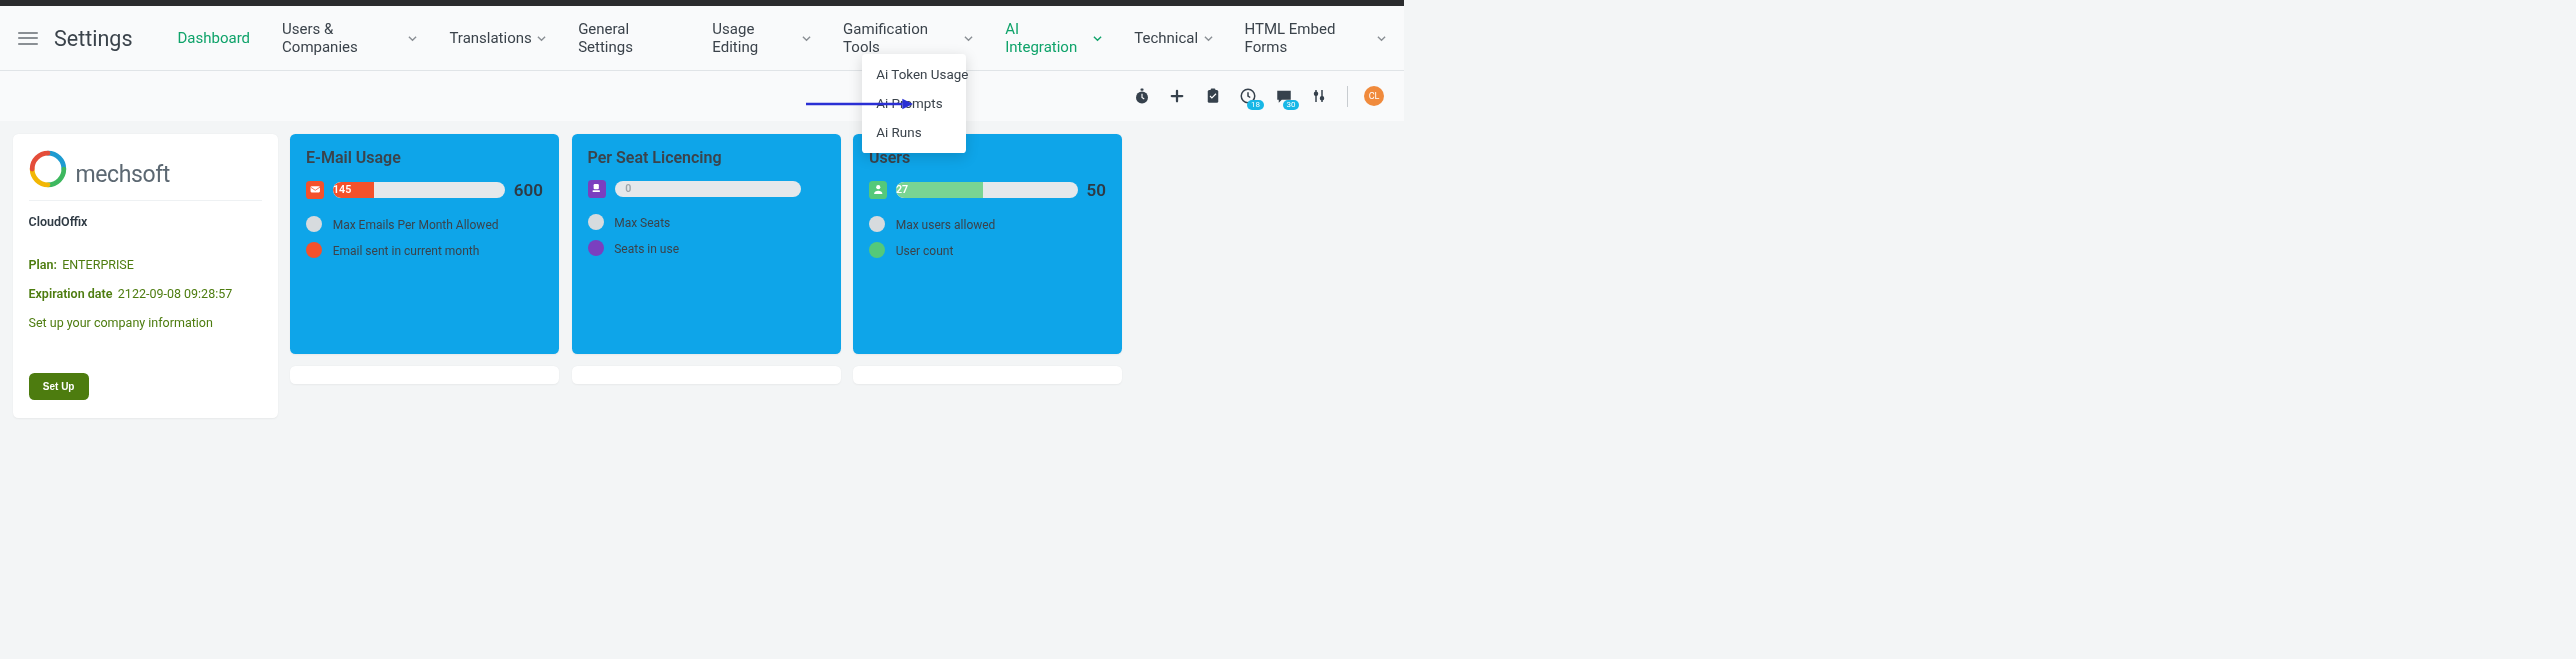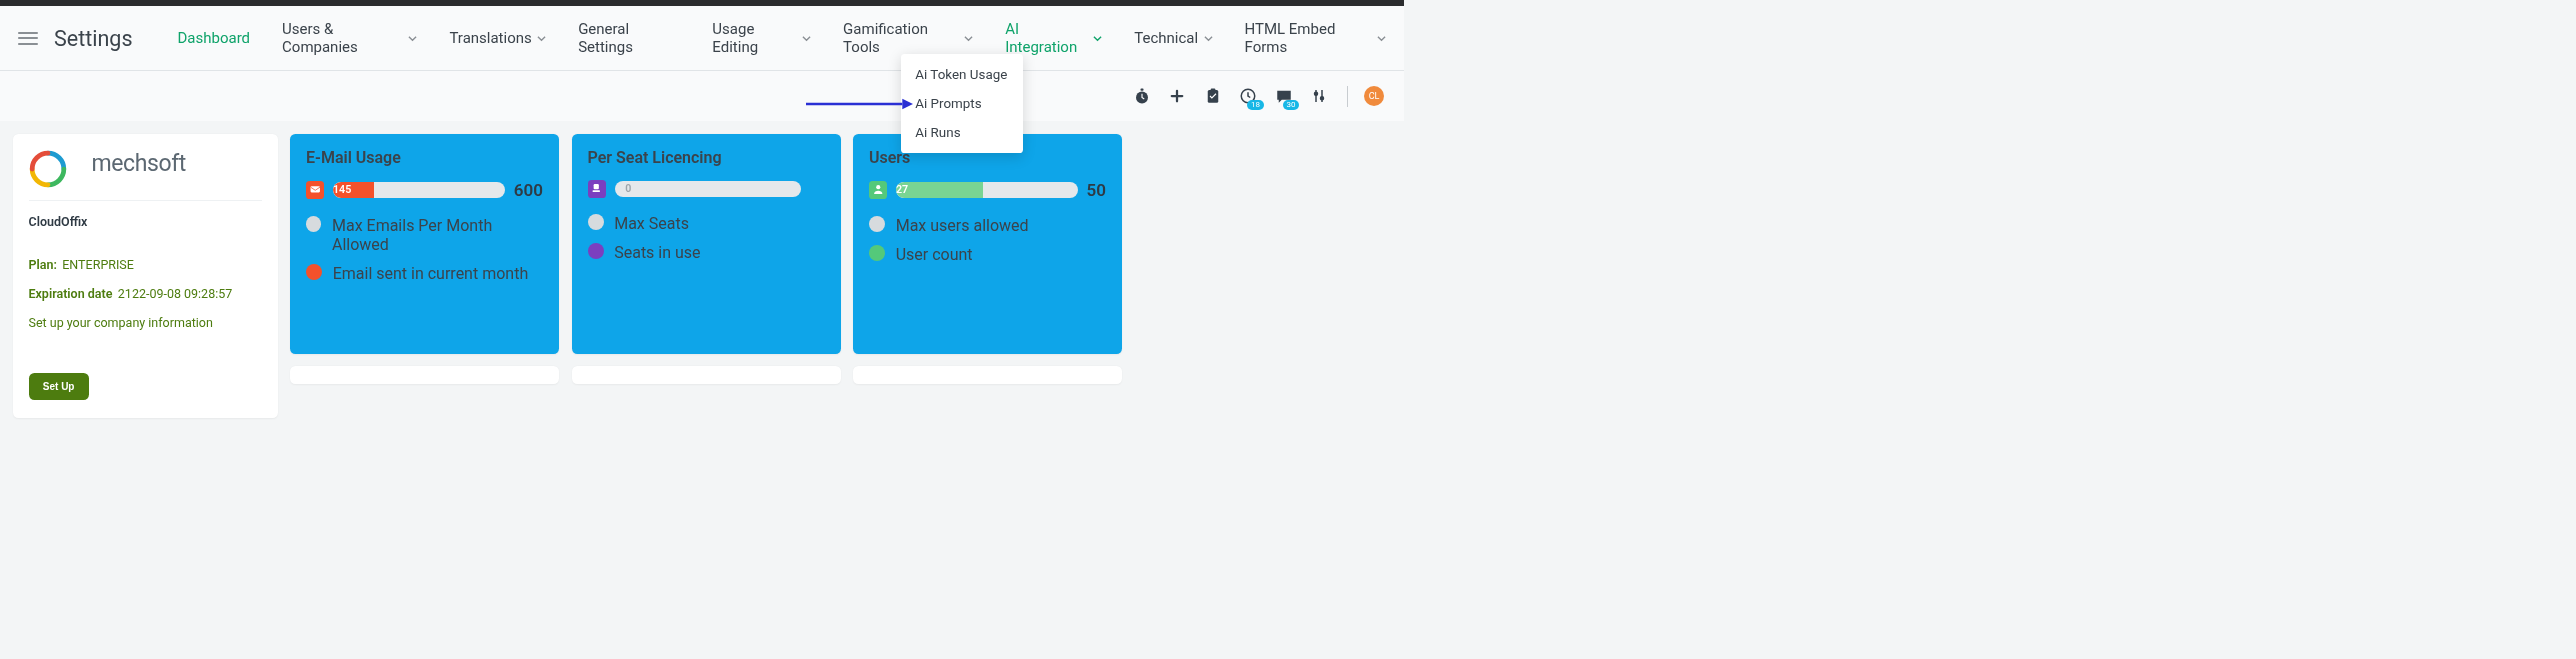--- a/index.html
+++ b/index.html
@@ -24,45 +24,45 @@
   }
   .right-icons { display:flex; align-items:center; gap:12.5px; }
   .ricon { position:relative; display:inline-flex; align-items:center; justify-content:center; width:23px; height:23px; color:#36414c; cursor:pointer; }
   .ricon svg { width:18px; height:18px; }
   .badge { position:absolute; bottom:-1.8px; right:-3.6px; background:#18b7e6; color:#fff; font-size:8px; border-radius:7.2px; padding:0.9px 3.6px; line-height:1; min-width:12.5px; text-align:center;}
   .vdiv { width:0.9px; height:21.5px; background:#c8ccd0; margin:0 3.6px; }
   .avatar { width:20px; height:20px; border-radius:50%; background:#f08a3c; color:#fff; font-size:9px; display:flex; align-items:center; justify-content:center; }
   .content { display:flex; gap:12.5px; padding:12.5px; align-items:flex-start; }
   
   .side-card { width:265px; background:#fff; border-radius:5.4px; padding:16px 16px 18px 16px; box-shadow:0 0.9px 1.8px rgba(0,0,0,0.05); }
-  .logo { display:flex; align-items:flex-start; gap:25px; margin-bottom:12.5px; }
+  .logo { display:flex; align-items:flex-end; gap:9px; margin-bottom:12.5px; }
   .logo-mark { width:38px; height:38px; }
   .logo-text { font-size:23px; color:#5c6872; letter-spacing:-0.4px; font-weight:400;}
   .hr { height:0.9px; background:#eef1f3; margin:9px 0 12.5px 0; }
   .side-card .label { font-size:12.5px; font-weight:600; color:#2f3a44; margin-bottom:28px; }
   .side-card .row { font-size:12.5px; color:#4d7c0f; margin-bottom:14.3px; display:flex; gap:5.4px; flex-wrap:wrap;}
   .side-card .row b { font-weight:600; }
   .setup-btn { display:inline-block; background:#4d7c0f; color:#fff; font-size:10px; font-weight:600; padding:8px 14.3px; border-radius:5.4px; border:none; cursor:pointer;margin-top:28px; }
   
   .main-grid { flex:1; display:grid; grid-template-columns: repeat(3, 269px); gap:12.5px; align-content:start; }
   .panel { background:#0ea5e9; border-radius:5.4px; padding:14.3px 16px; box-shadow:0 0.9px 1.8px rgba(0,0,0,0.05); min-height:220px; }
   .panel h3 { font-size:16px; font-weight:600; color:#3b434b; margin-bottom:12.5px; }
   .bar-row { display:flex; align-items:center; gap:9px; margin-bottom:16px; }
   .type-icon { width:18px; height:18px; border-radius:3.6px; display:flex; align-items:center; justify-content:center; }
   .type-icon svg{width:12.5px;height:12.5px;}
   .bar-track { flex:1; height:16px; background:#e5e8eb; border-radius:8px; position:relative; overflow:hidden; }
   .bar-fill { height:100%; border-radius:8px 0 0 8px; display:flex; align-items:center; padding-left:0; color:#fff; font-size:10.7px; font-weight:600;}
   .bar-total { font-size:17px; font-weight:600; color:#2f3a44; min-width:14.3px; text-align:right; }
-  .legend-item { display:flex; align-items:flex-start; gap:10.7px; font-size:16px; color:#3b434b; margin-bottom:10.7px; }
+  .legend-item { display:flex; align-items:flex-end; gap:10.7px; font-size:12px; color:#3b434b; margin-bottom:10.7px; }
   .legend-dot { width:16px; height:16px; border-radius:50%; }
   .dot-gray{background:#d7dbde;} .dot-orange{background:#f4512b;} .dot-purple{background:#7b3fbf;} .dot-green{background:#54c97a;}
   .panel-stub { background:#fff; border-radius:5.4px; height:18px; box-shadow:0 0.9px 1.8px rgba(0,0,0,0.05);}
   
   .dropdown {
-    position:absolute; top:54px; left:901px; width:122px; background:#fff;
+    position:absolute; top:54px; left:862px; width:104px; background:#fff;
     border-radius:3.6px; box-shadow:0 3.6px 14.3px rgba(0,0,0,0.15); padding:5.4px 0; z-index:50;
   }
   .dropdown-item { padding:7.2px 14.3px; font-size:13.4px; color:#3b434b; cursor:pointer; white-space:nowrap; }
   
   .arrow-anno { position:absolute; top:95px; left:806px; z-index:60; }
   .arrow-anno svg { width:107px; height:18px; }
   .wrapper { position:relative; width:1404px; }
 </style>
 </head>
 <body>

